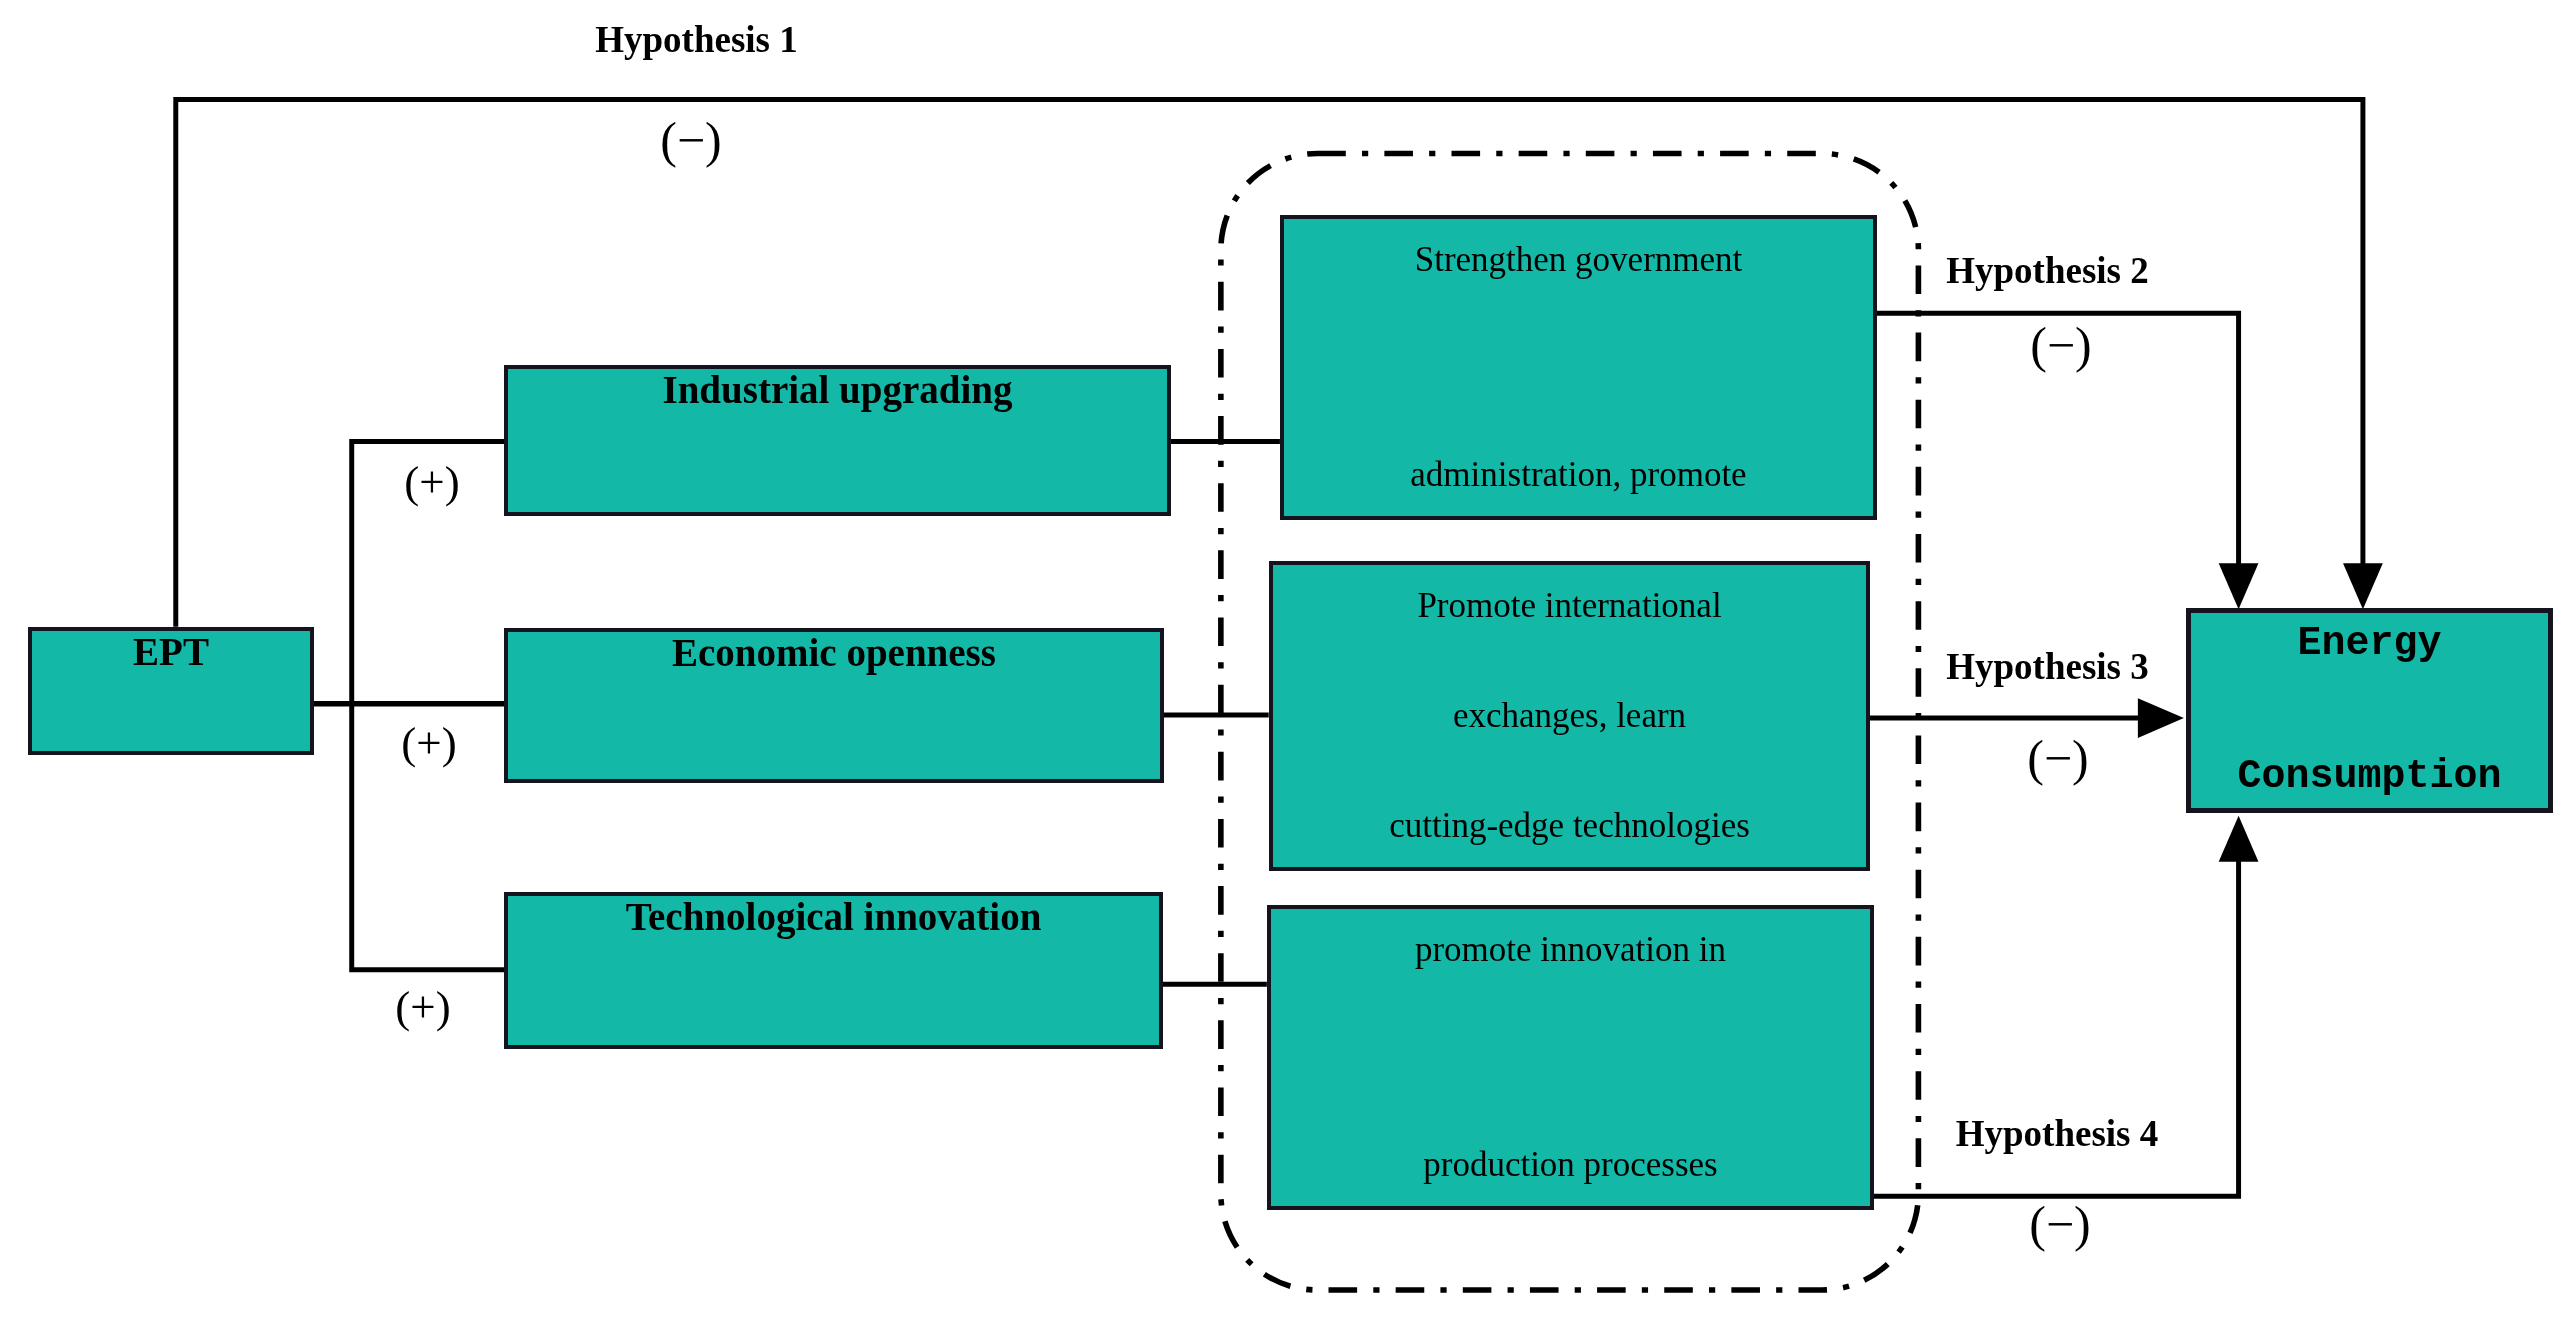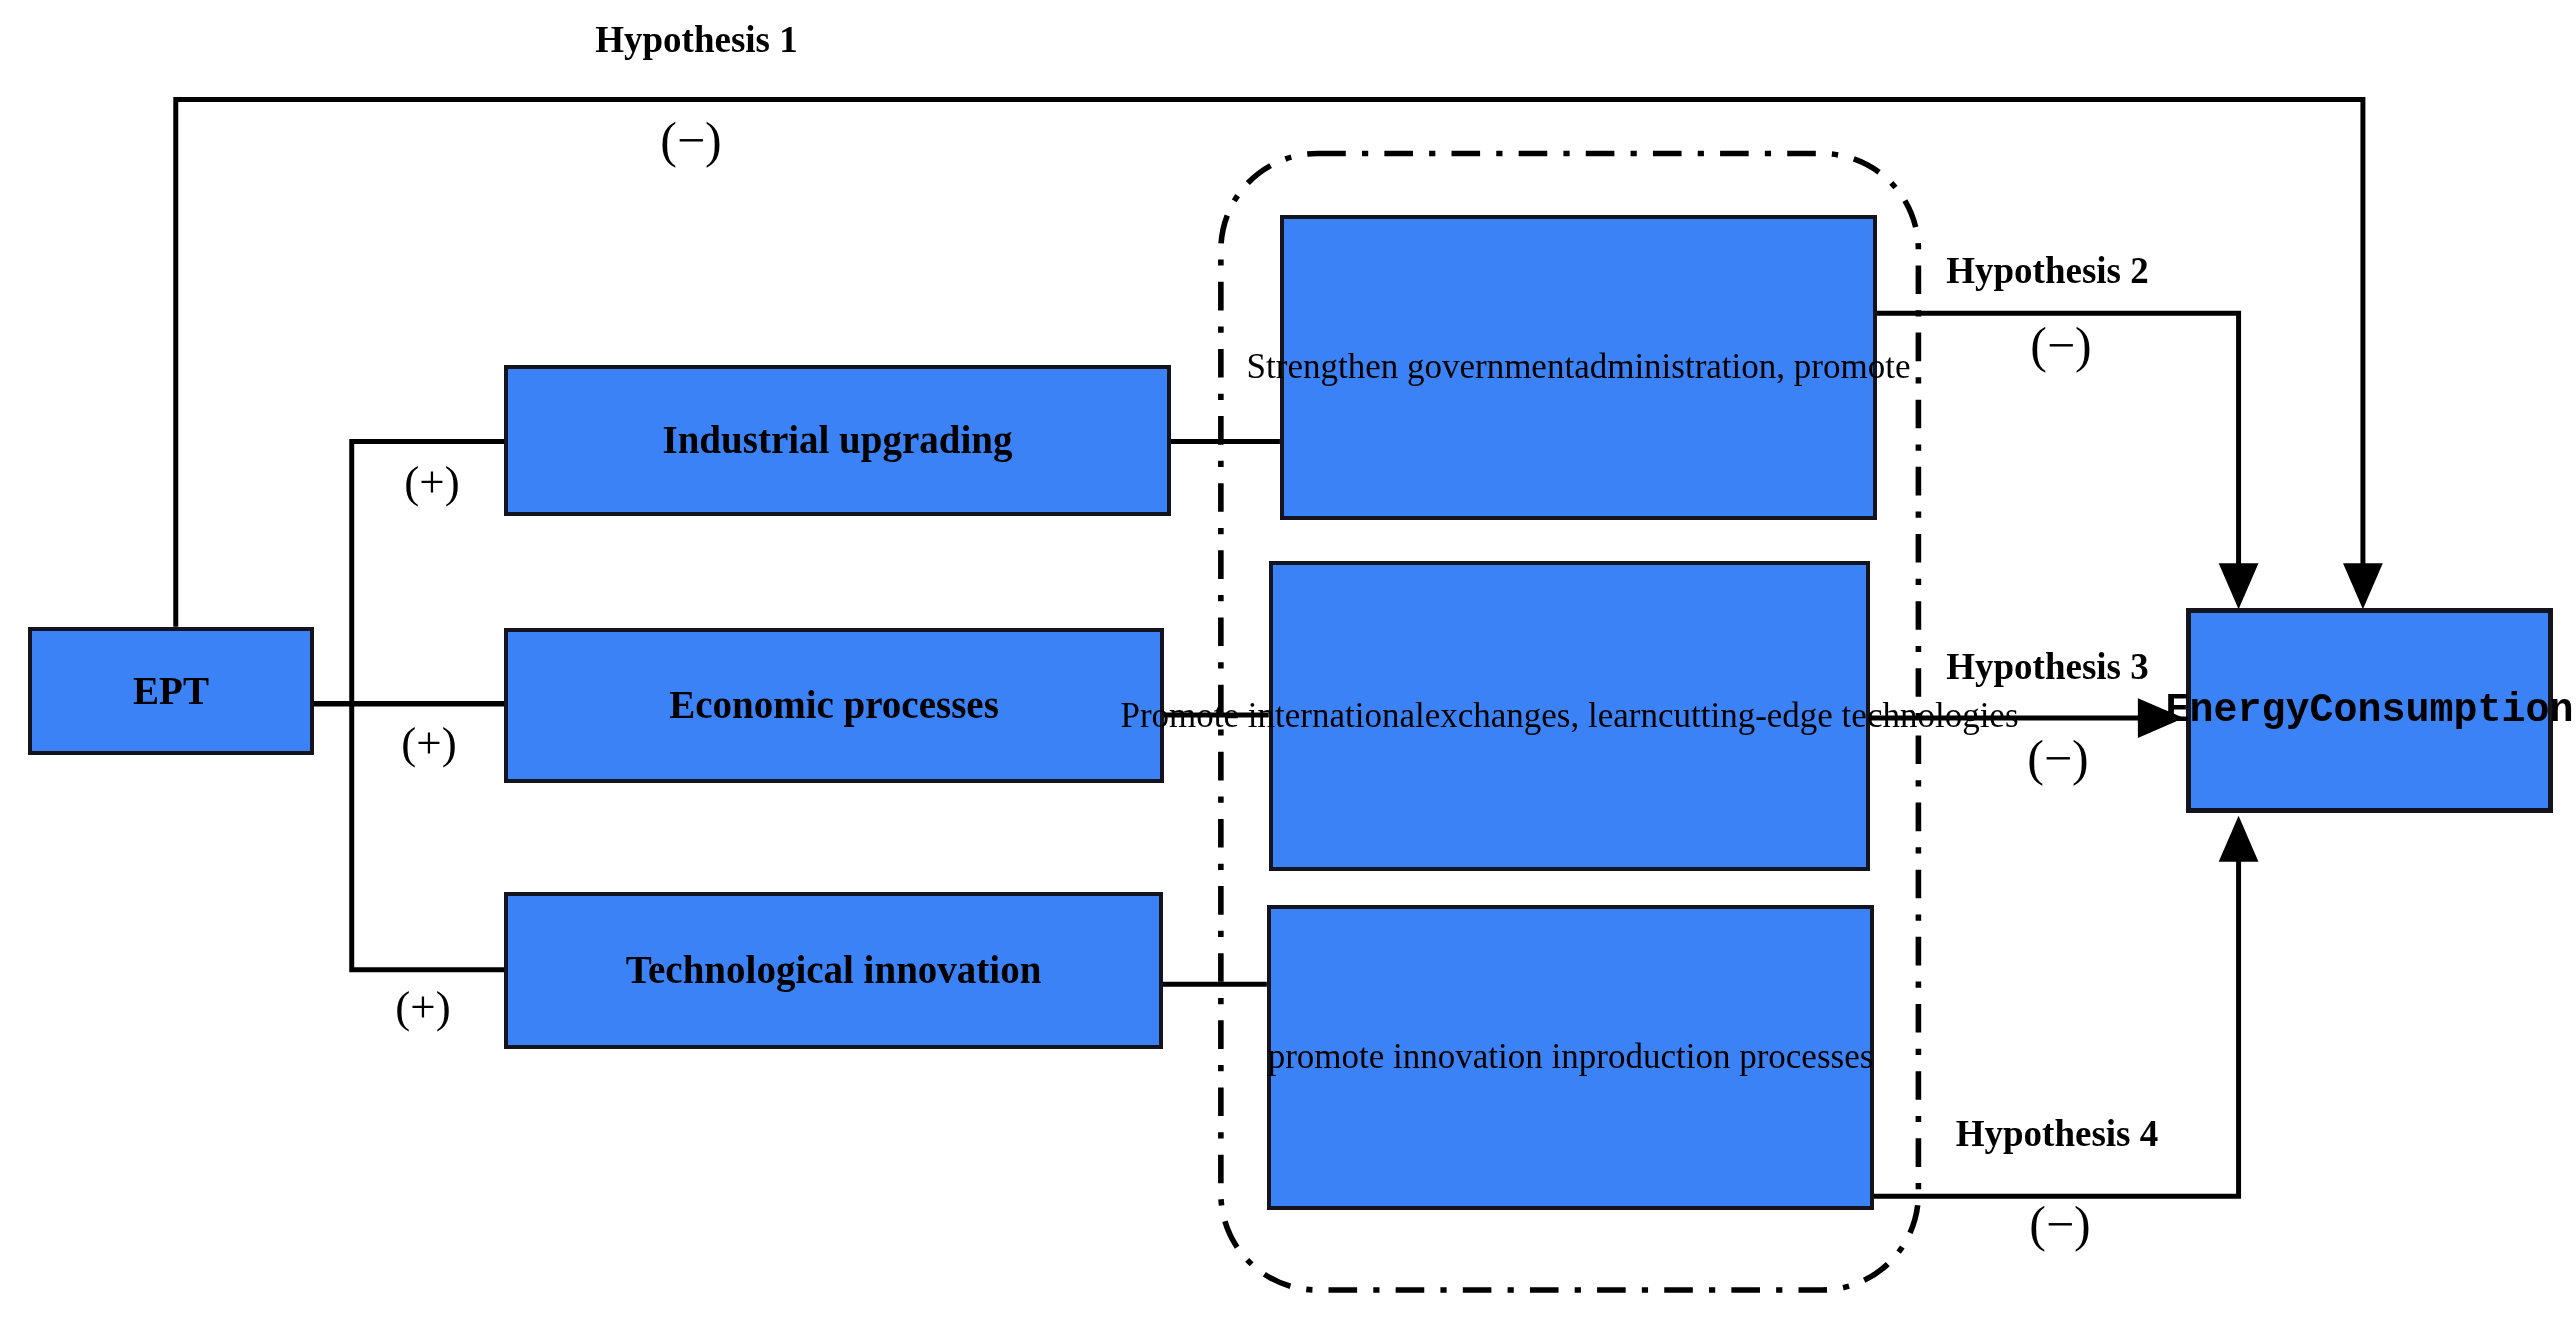--- a/index.html
+++ b/index.html
@@ -14,25 +14,25 @@
   }
   #connectors {
     position: absolute;
     left: 0; top: 0;
     width: 2576px; height: 1318px;
   }
   .node {
     position: absolute;
     box-sizing: border-box;
     border: 4.4px solid #14141e;
-    background: #3b82f6;
+    background: #14b8a6;
     display: flex;
-    flex-direction: row;
+    flex-direction: column;
     align-items: center;
-    justify-content: center;
+    justify-content: space-between;
     text-align: center;
   }
   .node-label {
     font-weight: 700;
     font-size: 39px;
     line-height: 1.1;
     white-space: nowrap;
   }
   .m-line {
     display: block;
@@ -99,21 +99,21 @@
 
   <div class="node" style="left:28px; top:627px; width:286px; height:128px;">
     <span class="node-label">EPT</span>
   </div>
 
   <div class="node" style="left:504px; top:365px; width:667px; height:151px;">
     <span class="node-label">Industrial upgrading</span>
   </div>
 
   <div class="node" style="left:504px; top:628px; width:660px; height:155px;">
-    <span class="node-label">Economic processes</span>
+    <span class="node-label">Economic openness</span>
   </div>
 
   <div class="node" style="left:504px; top:892px; width:659px; height:157px;">
     <span class="node-label">Technological innovation</span>
   </div>
 
   <div class="node" style="left:1280px; top:215px; width:597px; height:305px;">
     <span class="m-line">Strengthen government</span>
     <span class="m-line">administration, promote</span>
   </div>

